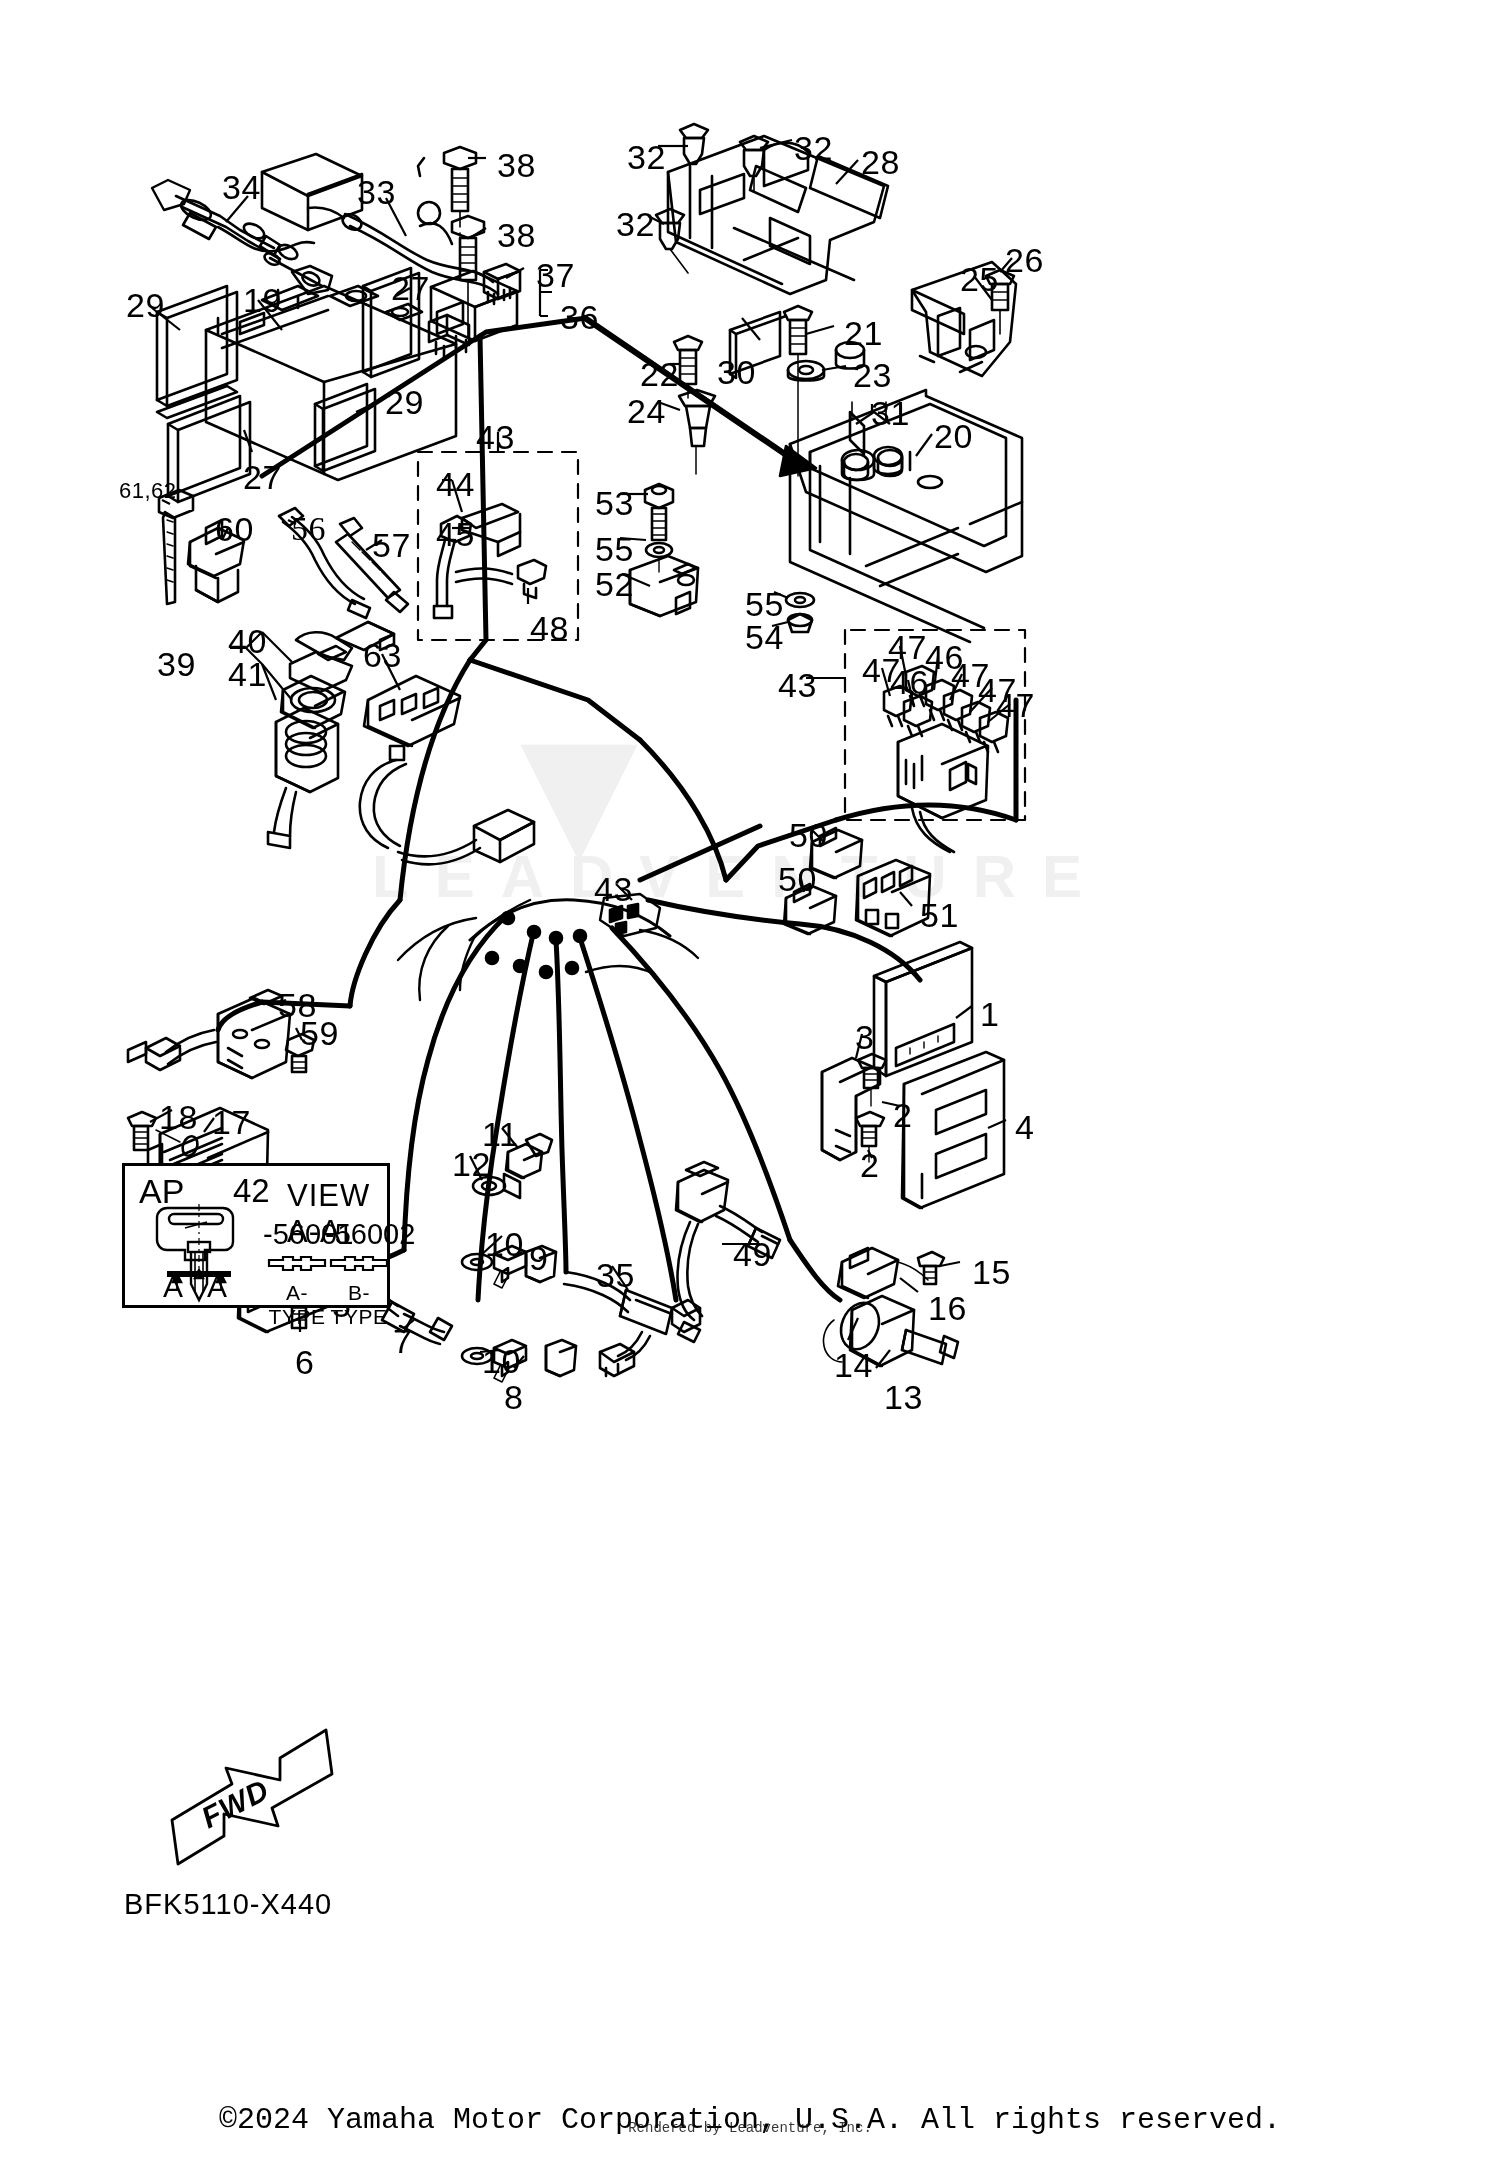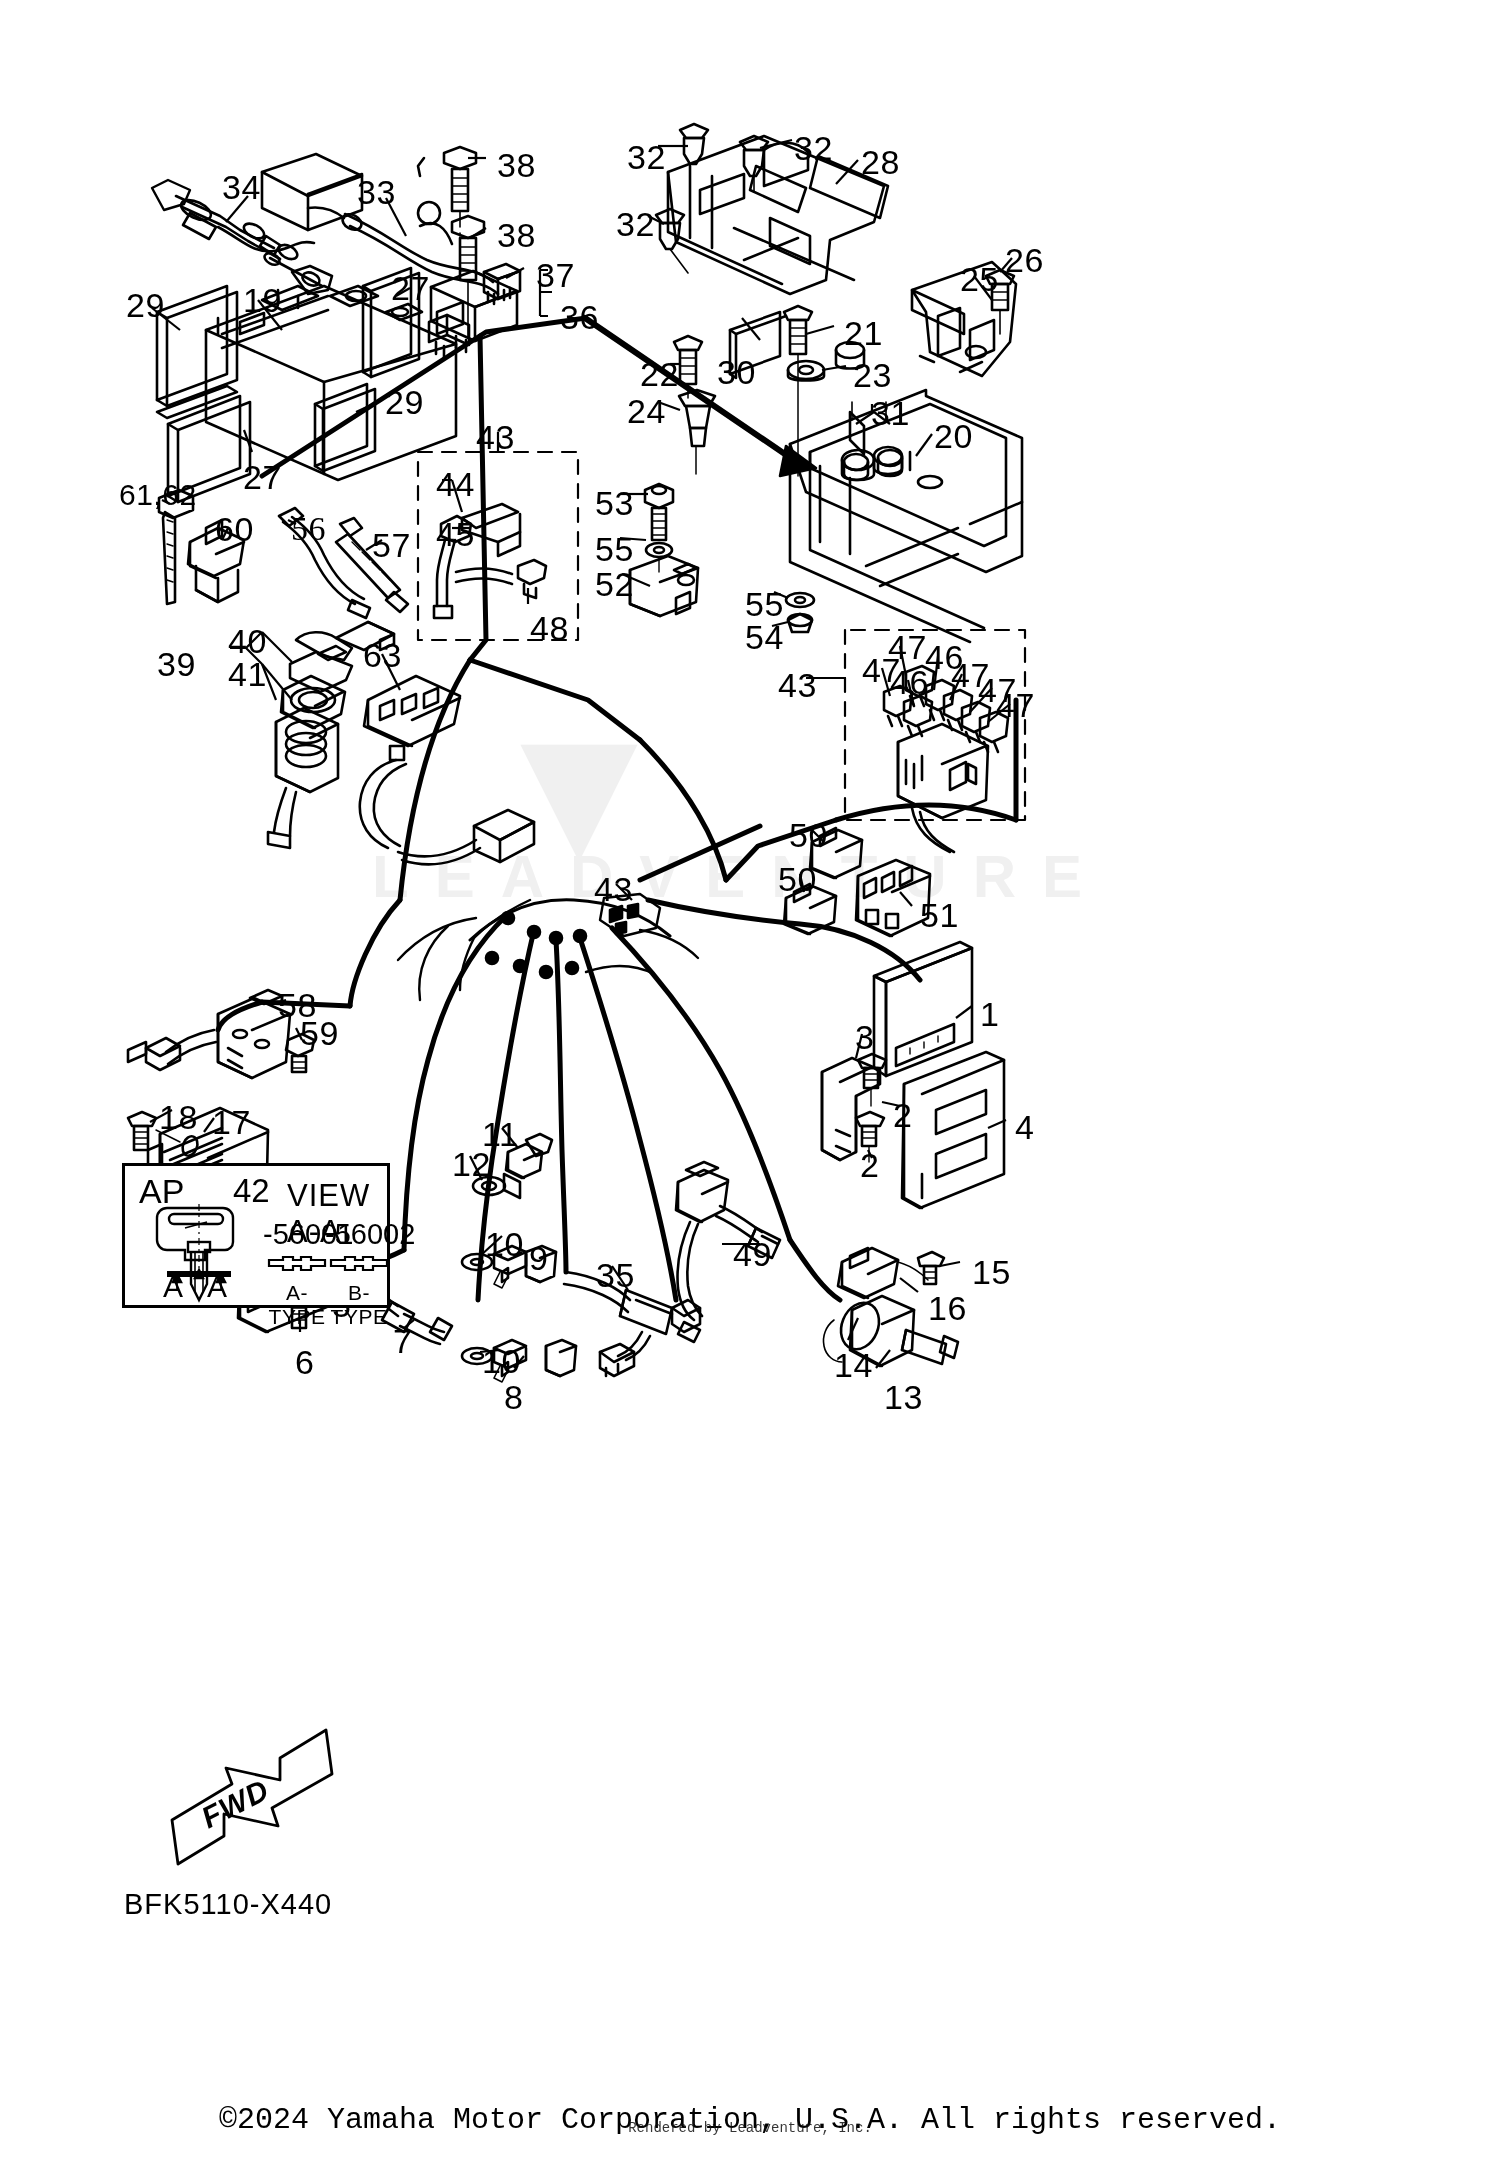--- a/index.html
+++ b/index.html
@@ -4,21 +4,21 @@
 <title>Yamaha Electrical Parts Diagram</title>
 <style>
   html,body{margin:0;padding:0;background:#ffffff;}
   body{font-family:"Liberation Sans", sans-serif;color:#000;}
   #page{position:relative;width:1500px;height:2167px;background:#fff;overflow:hidden;}
   #svg-root{position:absolute;left:0;top:0;width:1500px;height:2167px;}
 
   
   .cal{position:absolute;font-family:"Liberation Sans", sans-serif;font-size:34px;font-weight:400;
        color:#000;line-height:1;white-space:nowrap;letter-spacing:0.5px;}
-  .cal.sm{font-size:30px;}
+  .cal.sm{font-size:22px;}
 
   
   #viewbox{position:absolute;border:3px solid #000;background:#fff;box-sizing:border-box;}
   #viewbox .vb-ap{position:absolute;left:14px;top:6px;font-size:34px;font-weight:400;}
   #viewbox .vb-42{position:absolute;left:108px;top:6px;font-size:33px;}
   #viewbox .vb-title{position:absolute;left:162px;top:12px;font-size:31px;letter-spacing:1px;}
   #viewbox .vb-col{position:absolute;text-align:center;}
   #viewbox .vb-num{font-size:29px;letter-spacing:0px;}
   #viewbox .vb-type{font-size:21px;letter-spacing:0.5px;margin-top:4px;}
   #viewbox .vb-a{position:absolute;font-size:30px;font-weight:400;}

